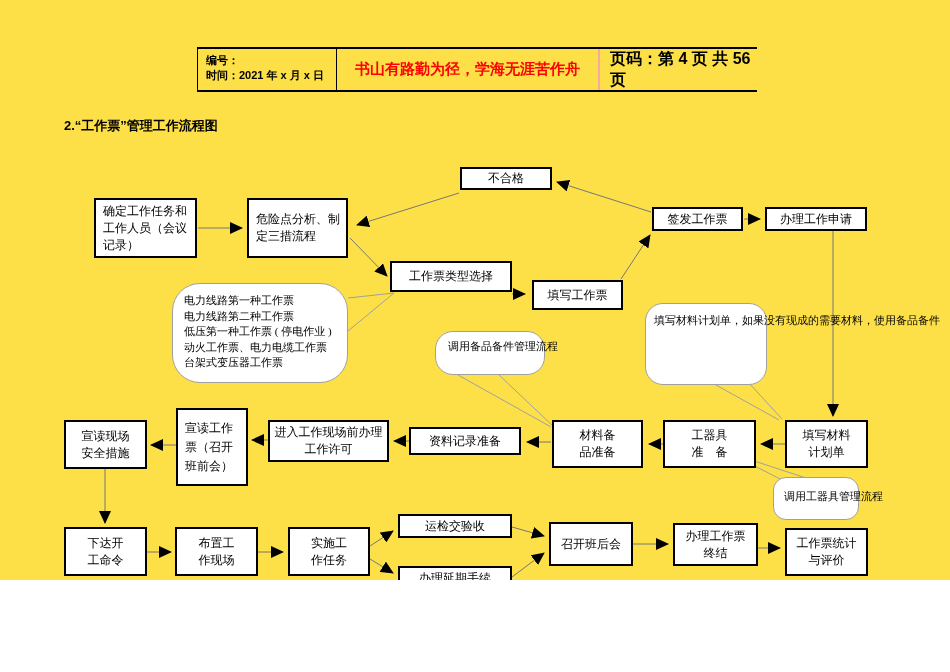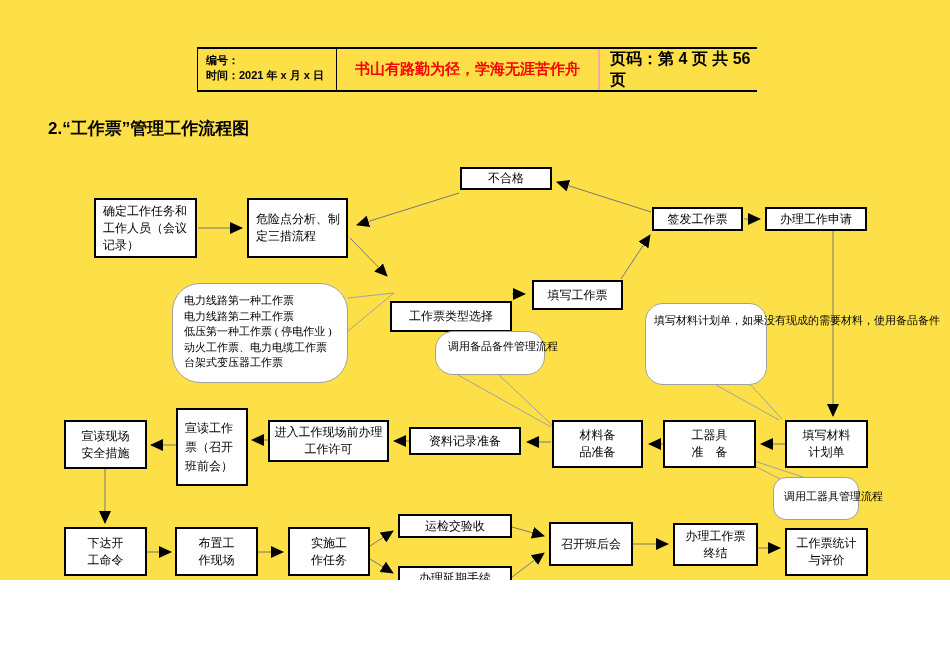--- a/index.html
+++ b/index.html
@@ -10,22 +10,22 @@
   .hdr{position:absolute;left:197px;top:47px;width:560px;height:45px;display:flex;
        border-top:2px solid #000;border-bottom:2px solid #000;box-sizing:border-box;
        font-family:"Liberation Sans","DejaVu Sans",sans-serif;}
   .hdr-c1{width:140px;border-left:1px solid #000;border-right:1px solid #000;box-sizing:border-box;
           font-size:11px;line-height:15px;font-weight:600;padding:4px 0 0 8px;}
   .hdr-c2{width:263px;border-right:2px solid #fca5a5;box-sizing:border-box;display:flex;
           align-items:center;justify-content:center;font-size:15px;font-weight:bold;color:#f00;}
   .hdr-c3{flex:1;display:flex;align-items:center;font-size:16px;font-weight:600;padding-left:10px;}
 
   
-  .title{position:absolute;left:48px;top:117px;font-family:"Liberation Sans","DejaVu Sans",sans-serif;
-         font-size:17px;font-weight:bold;}
+  .title{position:absolute;left:64px;top:117px;font-family:"Liberation Sans","DejaVu Sans",sans-serif;
+         font-size:13px;font-weight:bold;}
 
   
   .node{position:absolute;border:2px solid #000;background:#fff;box-sizing:border-box;
         display:flex;align-items:center;justify-content:center;text-align:center;
         font-size:12px;line-height:17px;white-space:pre-line;}
   .node.left{justify-content:flex-start;text-align:left;padding:2px 4px 2px 7px;}
   .lh19{line-height:19px;}
 
   
   .callout{position:absolute;border:1px solid #a0a0a0;border-radius:18px;background:#fff;
@@ -102,21 +102,21 @@
   </svg>
 
   <div class="node" style="left:460px;top:167px;width:92px;height:23px;">不合格</div>
   <div class="node left" style="left:94px;top:198px;width:103px;height:60px;">确定工作任务和
 工作人员（会议
 记录）</div>
   <div class="node left" style="left:247px;top:198px;width:101px;height:60px;">危险点分析、制
 定三措流程</div>
   <div class="node" style="left:652px;top:207px;width:91px;height:24px;">签发工作票</div>
   <div class="node" style="left:765px;top:207px;width:102px;height:24px;">办理工作申请</div>
-  <div class="node" style="left:390px;top:261px;width:122px;height:31px;margin-top:40px;">工作票类型选择</div>
+  <div class="node" style="left:390px;top:261px;width:122px;height:31px;">工作票类型选择</div>
   <div class="node" style="left:532px;top:280px;width:91px;height:30px;">填写工作票</div>
 
   <div class="node" style="left:64px;top:420px;width:83px;height:49px;">宣读现场
 安全措施</div>
   <div class="node left lh19" style="left:176px;top:408px;width:72px;height:78px;">宣读工作
 票（召开
 班前会）</div>
   <div class="node" style="left:268px;top:420px;width:121px;height:42px;">进入工作现场前办理
 工作许可</div>
   <div class="node" style="left:409px;top:427px;width:112px;height:28px;">资料记录准备</div>

